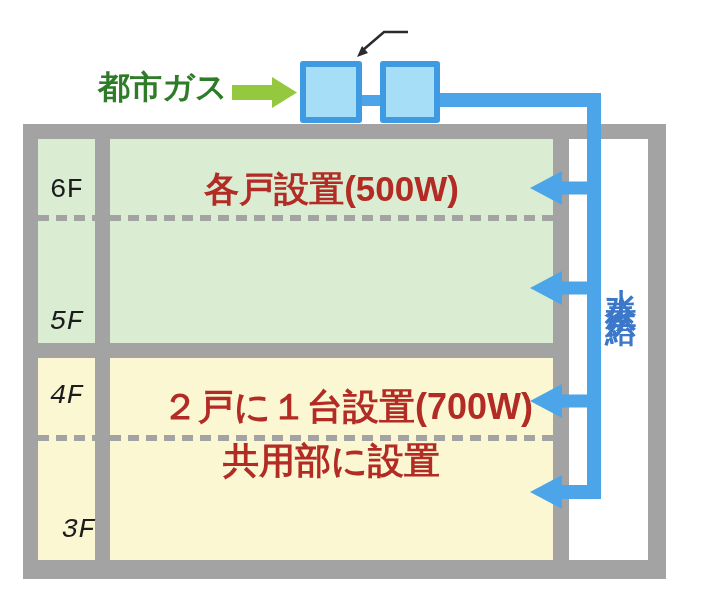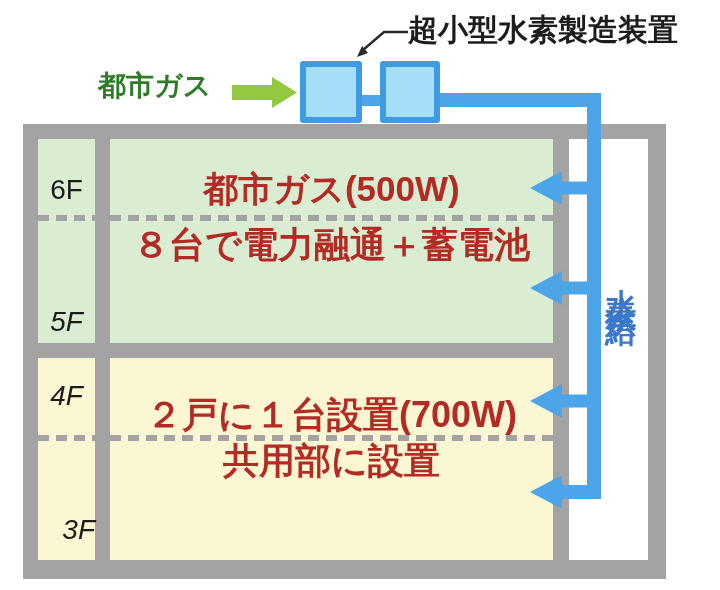--- a/index.html
+++ b/index.html
@@ -8,21 +8,21 @@
     font-family:"Liberation Sans", sans-serif; overflow:hidden;
   }
   .abs { position:absolute; }
 
   
   #device-label {
     left:408px; top:13px; font-size:30px; font-weight:600;
     color:var(--text_black); line-height:1.1; letter-spacing:0px; white-space:nowrap;
   }
   #citygas-label {
-    left:98px; top:71px; font-size:28px; font-weight:700;
+    left:98px; top:71px; font-size:32px; font-weight:700;
     color:var(--text_green); line-height:1.05; white-space:nowrap;
   }
 
   
   .device-box {
     position:absolute; top:61px; height:62px; box-sizing:border-box;
     background:var(--device_fill); border:6px solid var(--device_border);
     border-radius:3px; z-index:6;
   }
   #device-box-1 { left:300px; width:62px; }
@@ -48,35 +48,35 @@
     position:absolute; height:6px; z-index:2;
     background:repeating-linear-gradient(90deg, var(--dash_gray) 0 11px, transparent 11px 18px);
   }
   #dash-green-col  { left:38px;  top:215px; width:57px; }
   #dash-green-main { left:110px; top:215px; width:443px; }
   #dash-yellow-col { left:38px;  top:435px; width:57px; }
   #dash-yellow-main{ left:110px; top:435px; width:443px; }
 
   .floor-label {
     position:absolute; left:38px; width:57px; text-align:center;
-    font-size:28px; color:var(--text_black); line-height:1; z-index:3;
+    font-size:28px; color:var(--text_black); line-height:1; z-index:3;font-family:Liberation Mono, monospace;
   }
   .floor-label.it { font-style:italic; }
   #floor-6f { top:176px; }
   #floor-5f { top:308px; }
   #floor-4f { top:382px; }
   #floor-3f { top:516px;text-align:right; }
 
   .red-text {
     position:absolute; left:110px; width:443px; text-align:center;
     font-weight:700; color:var(--text_red); line-height:1; z-index:3; white-space:nowrap;
   }
   #green-line1  { top:171px; font-size:35px; }
   #green-line2  { top:227px; font-size:36px; }
-  #yellow-line1 { top:397px; font-size:36px; }
+  #yellow-line1 { top:389px; font-size:36px;margin-left:16px; }
   #yellow-line2 { top:443px; font-size:36px; }
 
   #supply-label {
     left:602px; top:264px; z-index:3;
     writing-mode:vertical-rl; text-orientation:upright;
     font-size:31px; font-weight:600; letter-spacing:9px;
     color:var(--text_blue); line-height:1.2; white-space:nowrap;
   }
 
   #overlay { left:0; top:0; z-index:4; pointer-events:none; }
@@ -97,22 +97,21 @@
   <div id="dash-green-col" class="dash"></div>
   <div id="dash-green-main" class="dash"></div>
   <div id="dash-yellow-col" class="dash"></div>
   <div id="dash-yellow-main" class="dash"></div>
 
   <div id="floor-6f" class="floor-label">6F</div>
   <div id="floor-5f" class="floor-label it">5F</div>
   <div id="floor-4f" class="floor-label it">4F</div>
   <div id="floor-3f" class="floor-label it">3F</div>
 
-  <div id="green-line1" class="red-text">都市ガス(500W)</div>
-  <div id="green-line2" class="red-text">８台で電力融通＋蓄電池</div>
+  <div id="green-line1" class="red-text">各戸設置(500W)</div>
   <div id="yellow-line1" class="red-text">２戸に１台設置(700W)</div>
   <div id="yellow-line2" class="red-text">共用部に設置</div>
 
   <div id="supply-label" class="abs">水素供給</div>
 
   <svg id="overlay" class="abs" width="720" height="590" viewBox="0 0 720 590">
 
     <g>
       <polyline points="408,32 384,32 363,50" style="fill:none;stroke:var(--leader_black);stroke-width:2.5"></polyline>
       <polygon points="357,57 362,46 368,53" style="fill:var(--leader_black)"></polygon>
@@ -136,16 +135,15 @@
     </g>
     <g>
       <polygon points="562,475 562,509 530,492" style="fill:var(--pipe_blue)"></polygon>
     </g>
   </svg>
 
   <div id="device-connector" class="abs"></div>
   <div id="device-box-1" class="device-box"></div>
   <div id="device-box-2" class="device-box"></div>
 
-  <div id="device-label" class="abs">超小型水素製造装置</div>
   <div id="citygas-label" class="abs">都市ガス</div>
 
 </div>
 
 </body></html>

